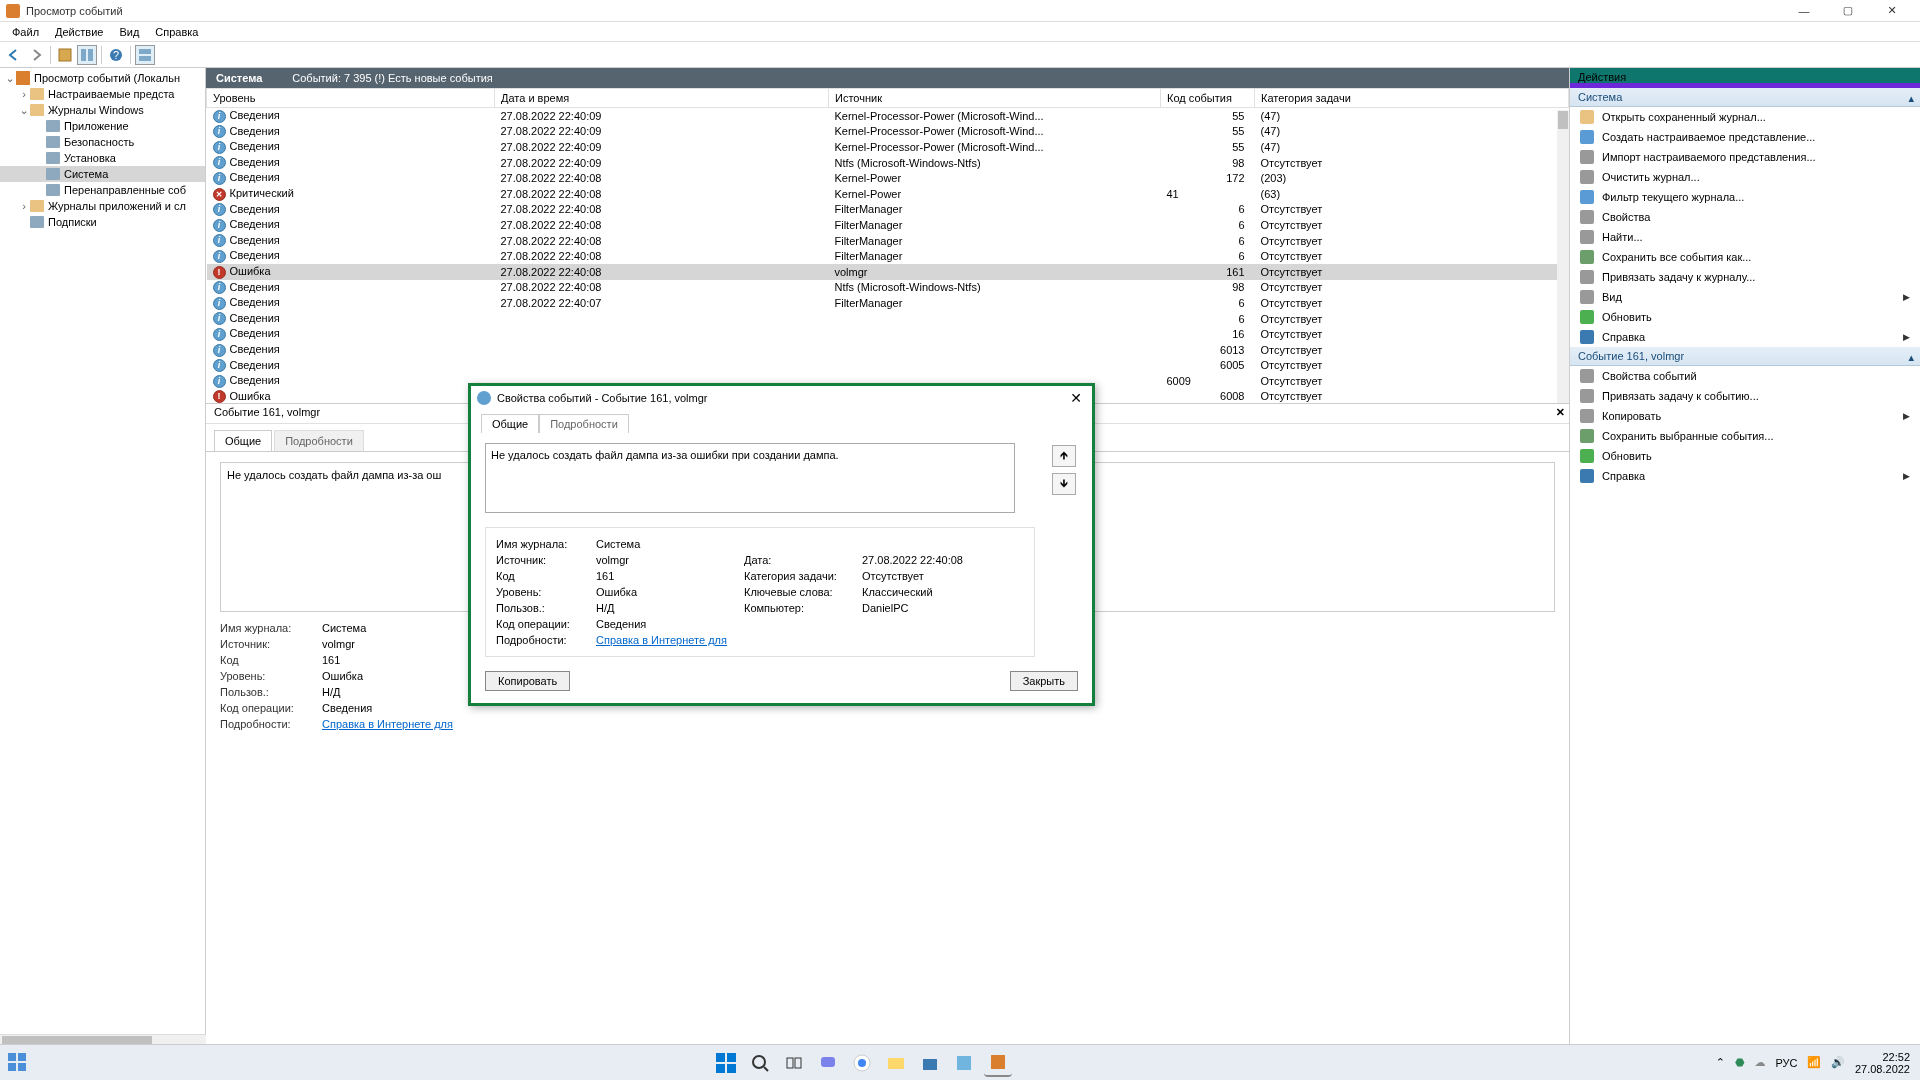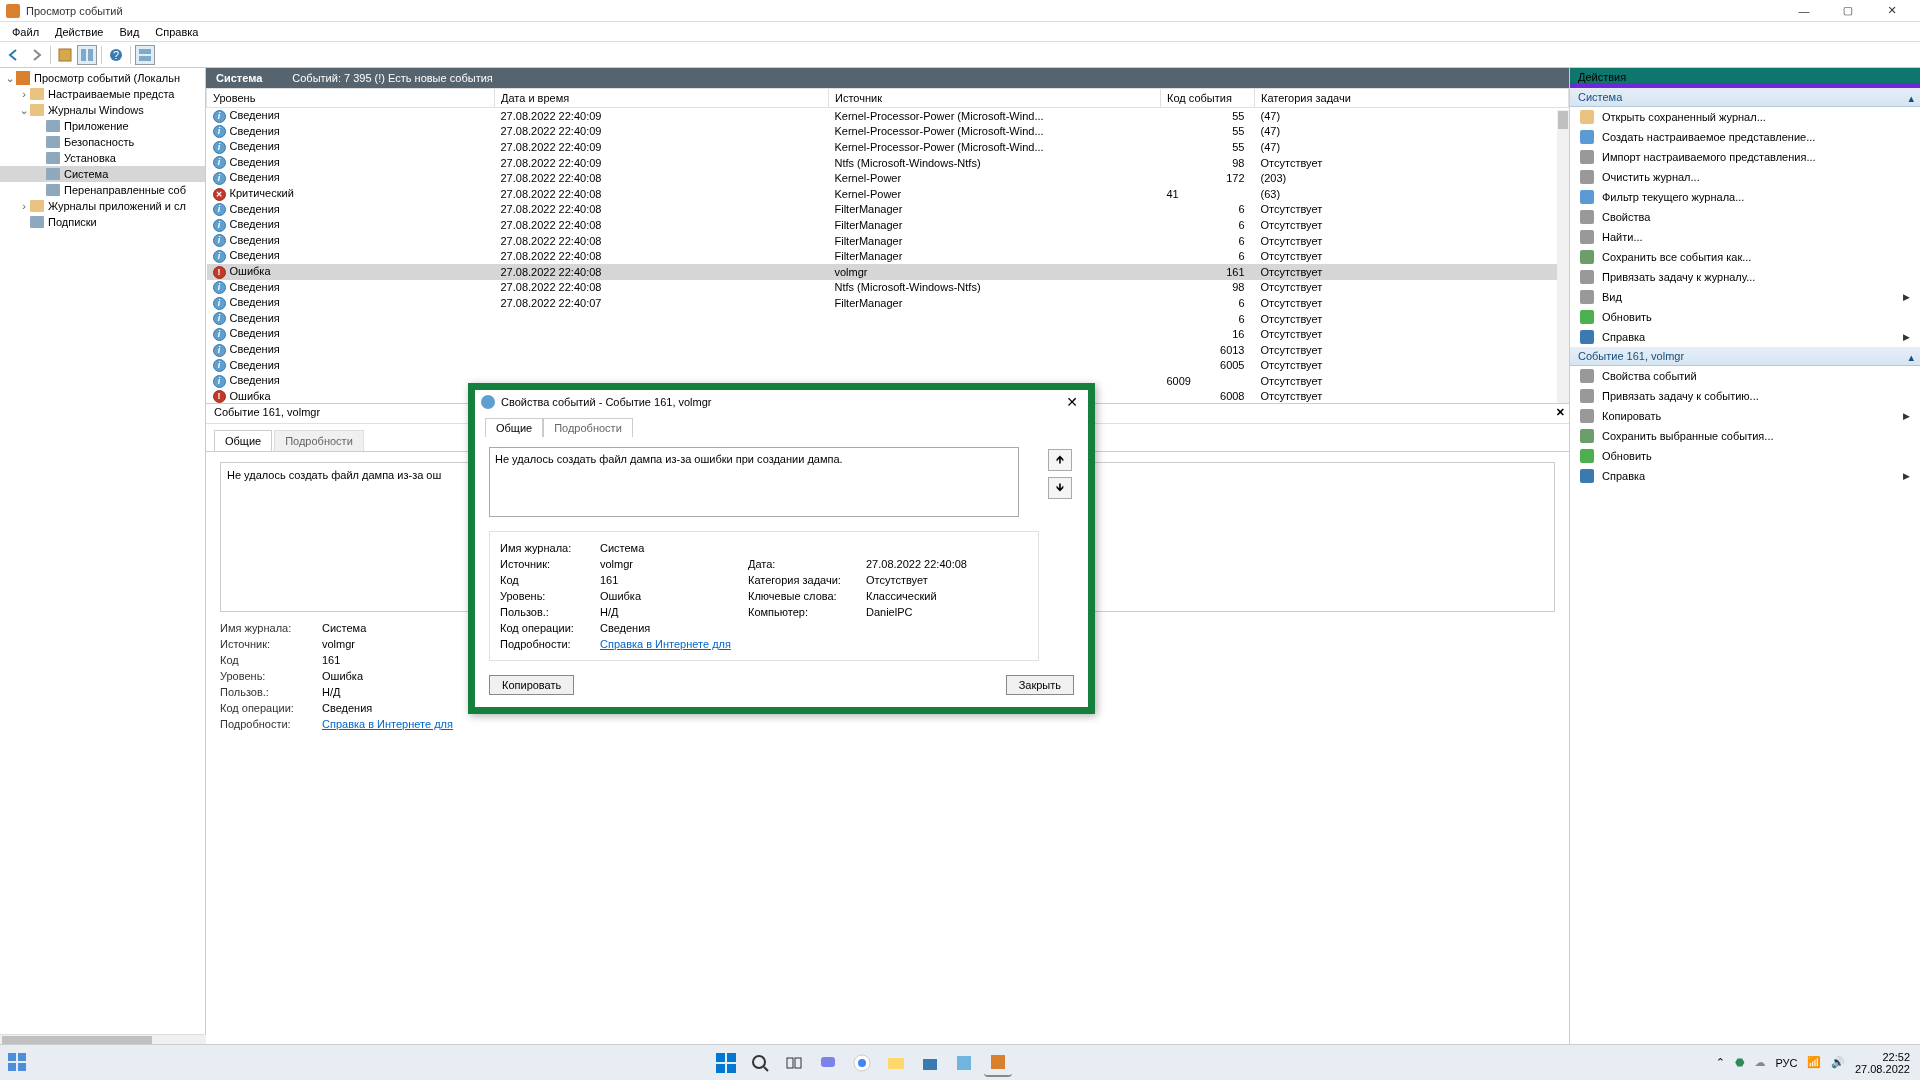--- a/index.html
+++ b/index.html
@@ -65,21 +65,21 @@
 
 .actions { width: 350px; background: #fff; display: flex; flex-direction: column; }
 .actions-title { height: 20px; background: #0f766e; border-bottom: 5px solid #6d28d9; padding: 3px 8px; font-weight: normal; }
 .actions-section { background: linear-gradient(#e5eef7, #d6e5f2); padding: 3px 8px; border-bottom: 1px solid #b5c8d8; position: relative; color: #1a4d7a; }
 .actions-section .collapse { position: absolute; right: 6px; top: 4px; color: #1a4d7a; }
 .actions-item { display: flex; align-items: center; padding: 3px 10px; gap: 8px; }
 .actions-item .aicon { width: 14px; height: 14px; }
 .actions-item .arrow { margin-left: auto; color: #333; font-size: 9px; }
 
 
-.modal { position: absolute; left: 468px; top: 383px; width: 627px; background: #fff; border: 7px solid #15803d; box-shadow: 2px 2px 8px rgba(0,0,0,0.3); z-index: 10; }
+.modal { position: absolute; left: 468px; top: 383px; width: 627px; background: #fff; border: 3px solid #15803d; box-shadow: 2px 2px 8px rgba(0,0,0,0.3); z-index: 10; }
 .modal-title { height: 24px; display: flex; align-items: center; padding: 0 6px; background: #fff; }
 .modal-title .micon { width: 14px; height: 14px; background: #5fa0d0; border-radius: 50%; margin-right: 6px; }
 .modal-title .mtitle { flex: 1; }
 .modal-title .mclose { width: 20px; text-align: center; font-size: 14px; cursor: pointer; }
 .modal-tabs { display: flex; padding: 4px 10px 0 10px; }
 .modal-tabs .tab { padding: 3px 10px; border: 1px solid #ccc; border-bottom: none; background: #fff; }
 .modal-tabs .tab.inactive { color: #666; }
 .modal-body { padding: 10px 22px 14px 14px; position: relative; }
 .modal-msg { border: 1px solid #aaa; height: 70px; padding: 5px; background: #fff; width: 530px; }
 .modal-grid { display: grid; grid-template-columns: 92px 140px 110px 180px; gap: 4px 8px; margin-top: 14px; width: 550px; border: 1px solid #e0e0e0; padding: 10px; }

